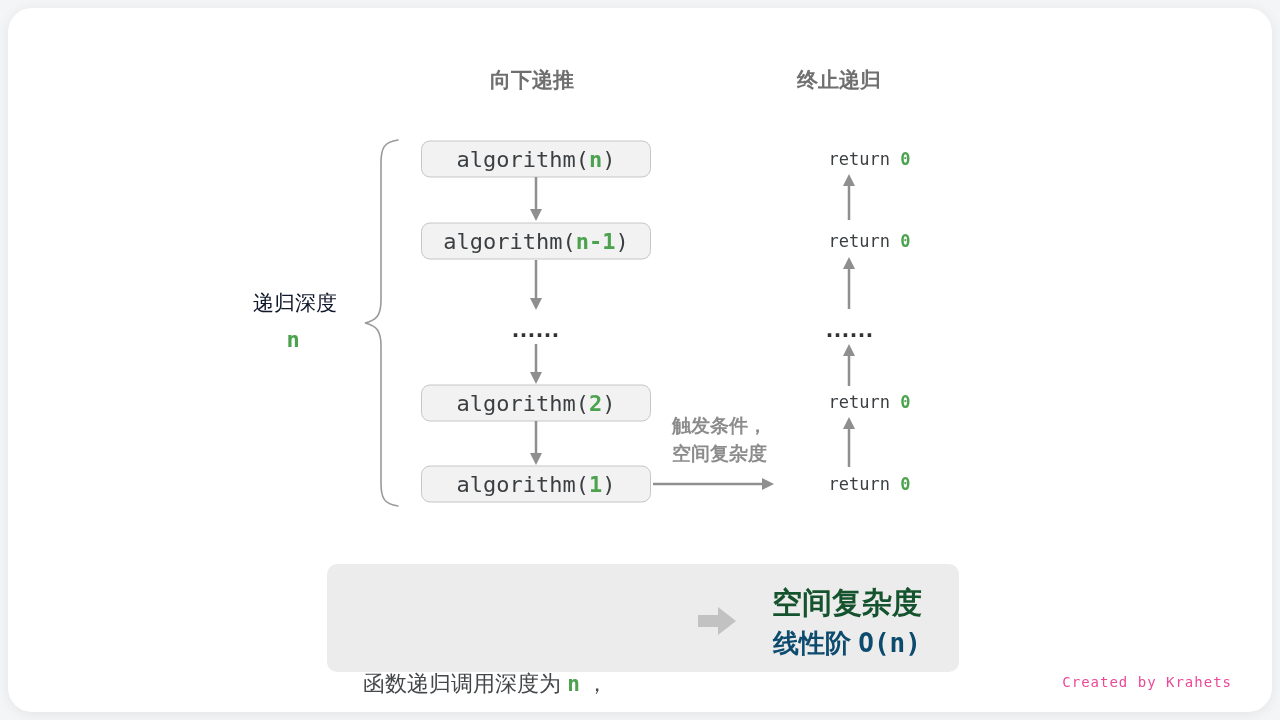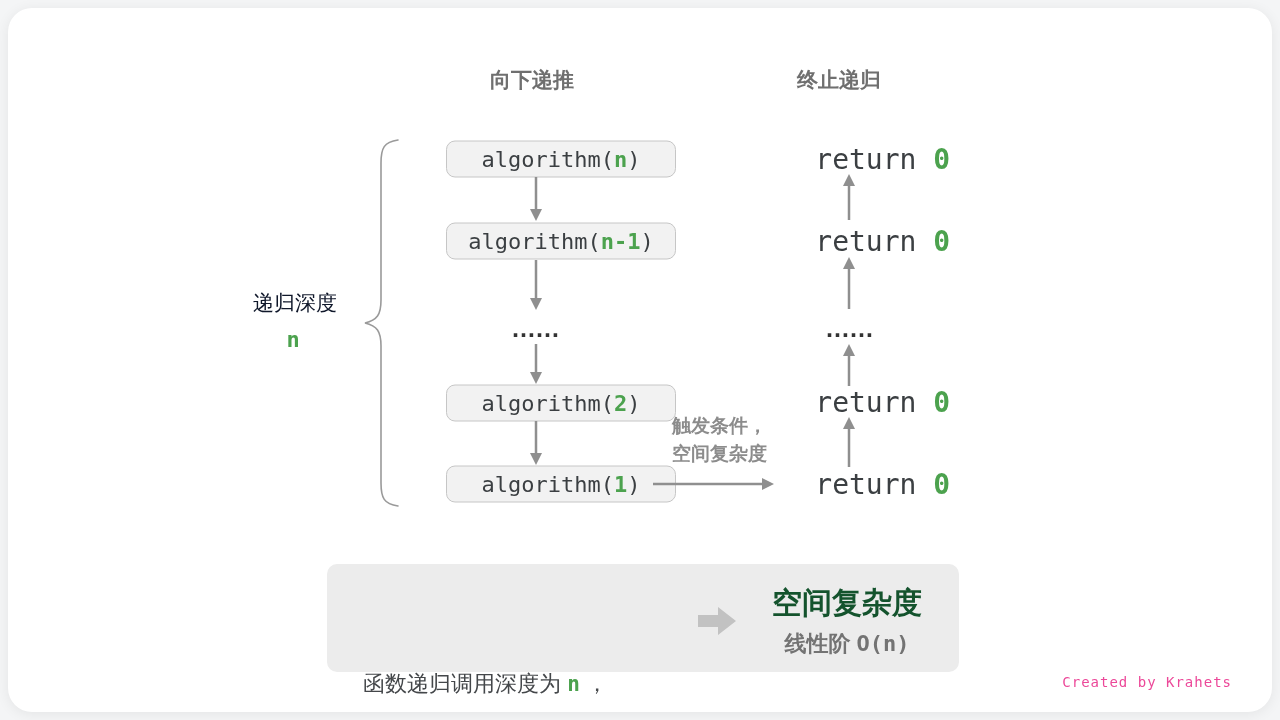--- a/index.html
+++ b/index.html
@@ -33,27 +33,26 @@
     background: #f2f2f2;
     border: 1.5px solid #c6c6c6;
     border-radius: 9px;
     display: flex;
     align-items: center;
     justify-content: center;
     font-family: "DejaVu Sans Mono", monospace;
     font-size: 22px;
     color: #3b3f42;
     white-space: pre;
-    margin-left: 25px;
   }
   .arg { color: #4ca24e; font-weight: 700; }
 
   .return-stmt {
     font-family: "DejaVu Sans Mono", monospace;
-    font-size: 28px;
+    font-size: 17px;
     color: #3b3f42;
     white-space: pre;
   }
   .return-stmt .arg { font-weight: 700; }
 
   .dots {
     font-size: 25px;
     font-weight: 700;
     color: #333333;
     letter-spacing: -1px;
@@ -95,21 +94,21 @@
   }
   .summary-right {
     position: absolute;
     left: 430px; top: 18px;
     width: 180px;
     text-align: center;
     line-height: 41px;
     white-space: nowrap;
   }
   .summary-right .title { font-size: 30px; font-weight: 700; color: #14532d; }
-  .summary-right .result { font-size: 22px; font-weight: 700; color: #737373; }
+  .summary-right .result { font-size: 26px; font-weight: 700; color: #0c4a6e; }
   .summary-right .result .code { font-family: "DejaVu Sans Mono", monospace; }
 
   .watermark {
     position: absolute;
     right: 40px; bottom: 22px;
     font-family: "DejaVu Sans Mono", monospace;
     font-size: 14px;
     color: #ec4899;
     letter-spacing: 1px;
   }

